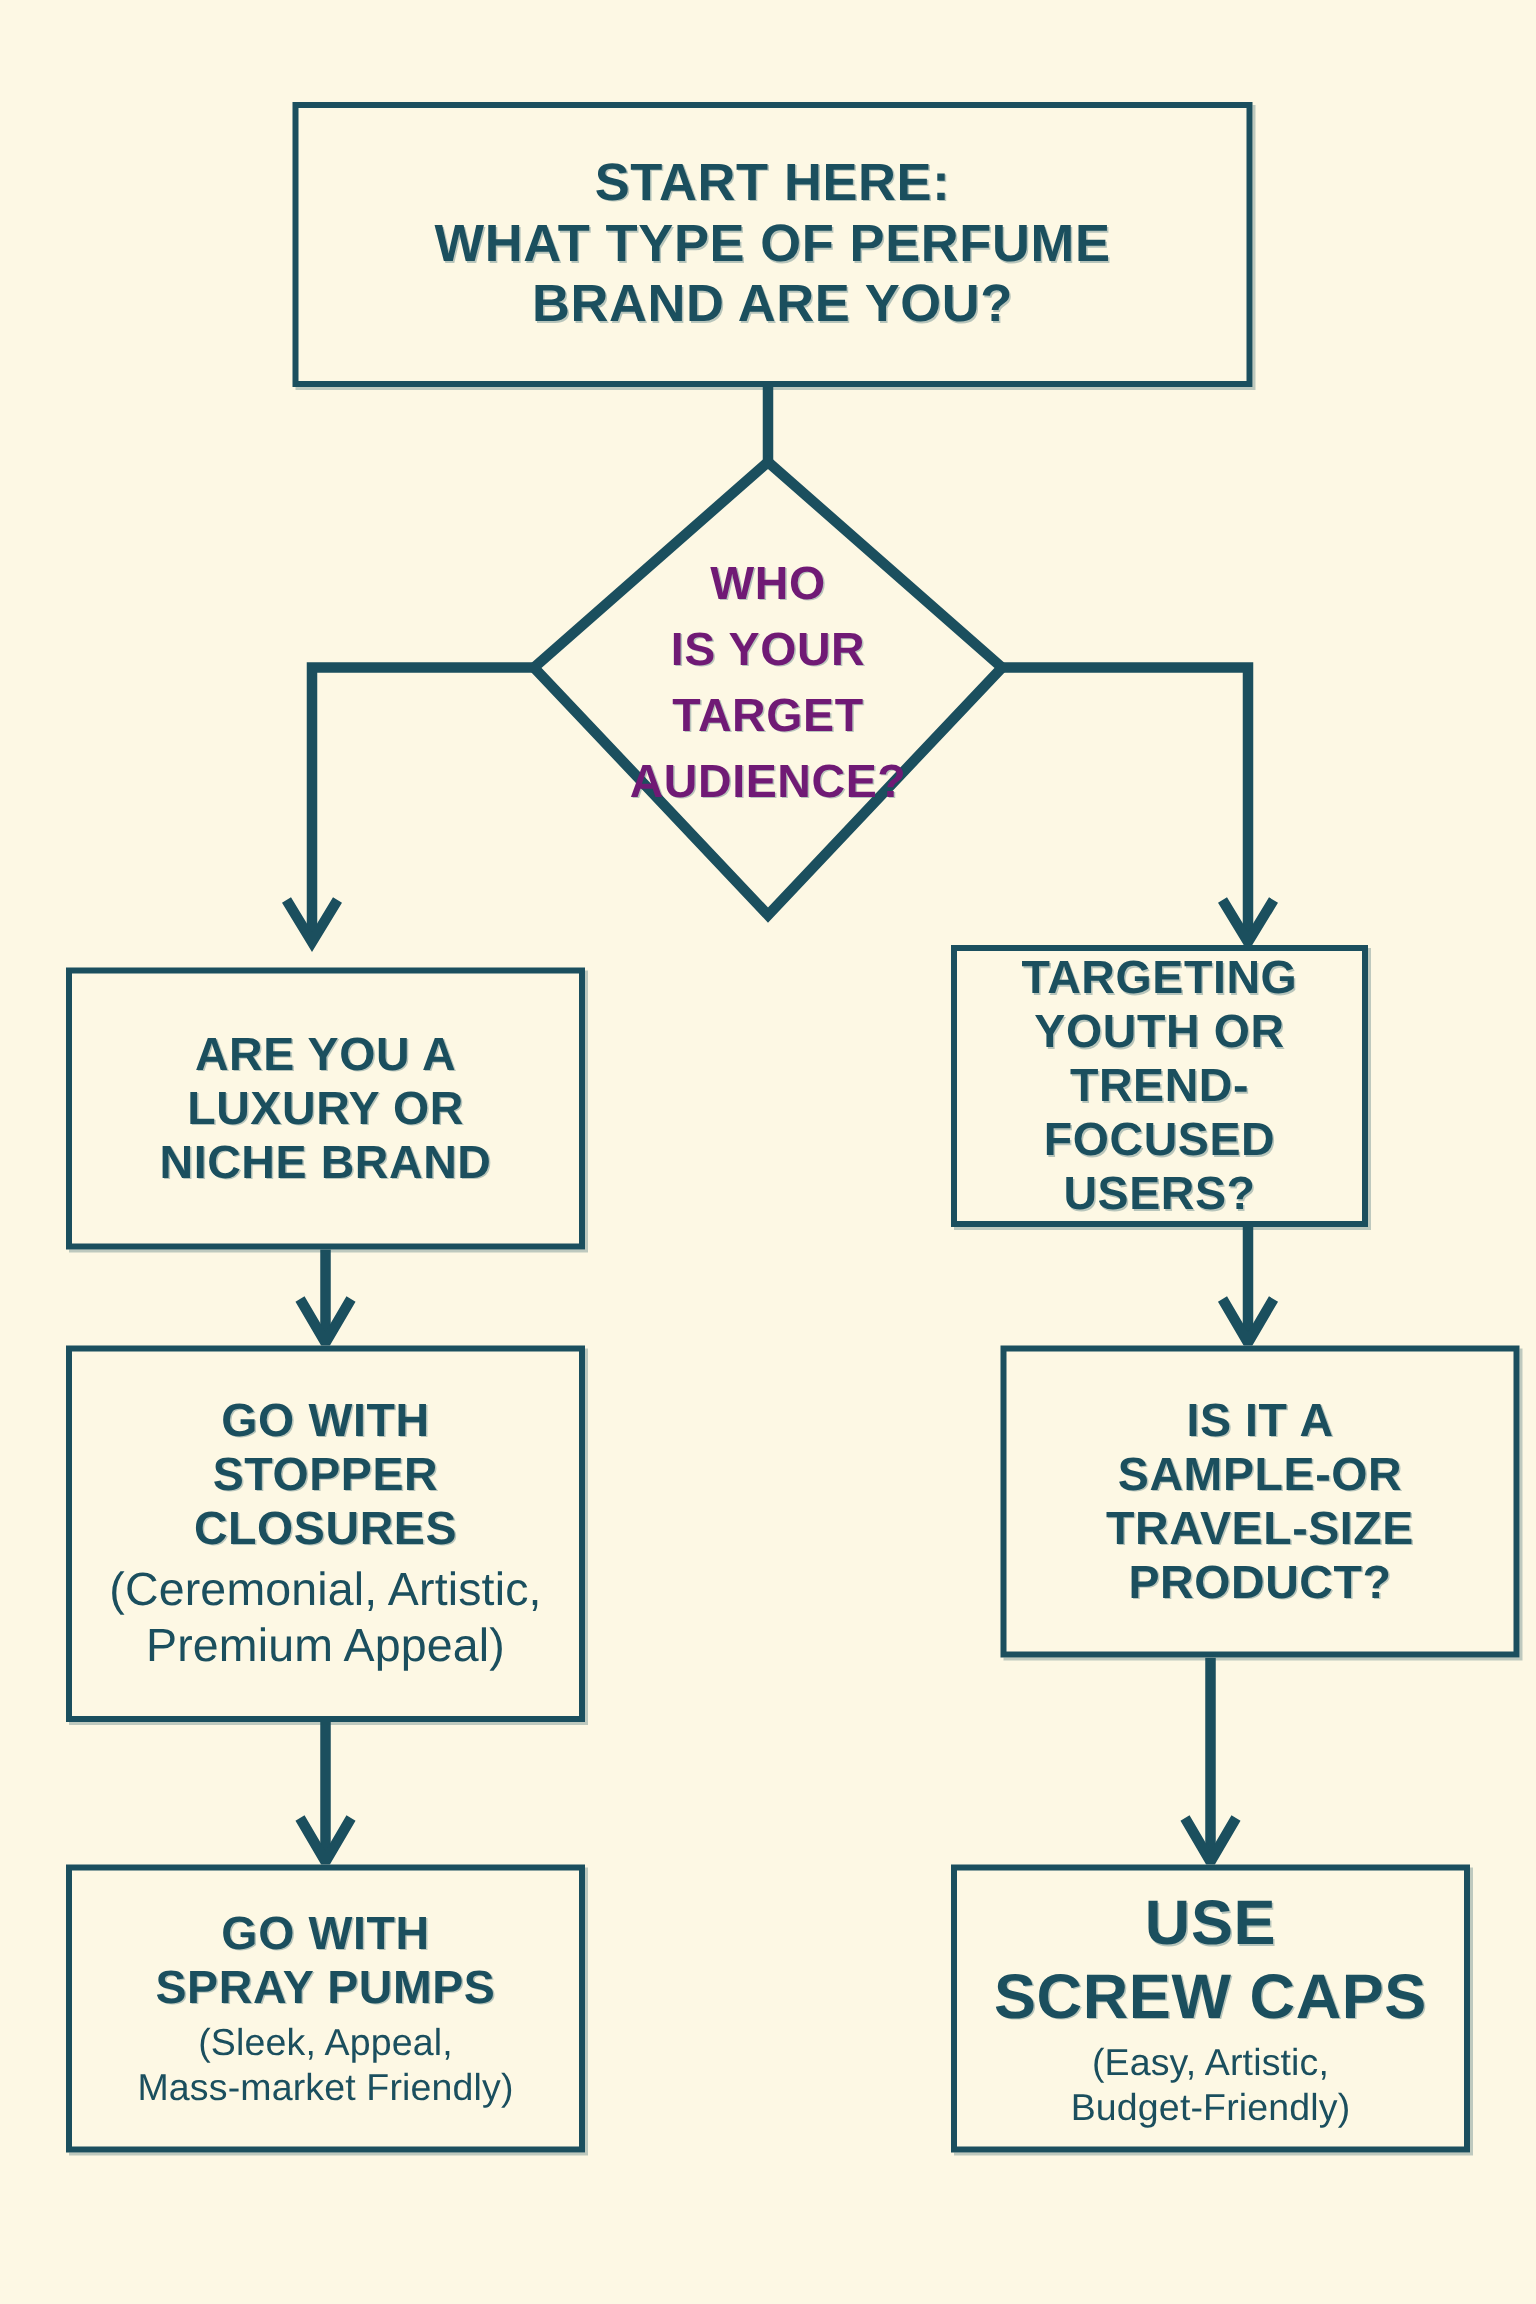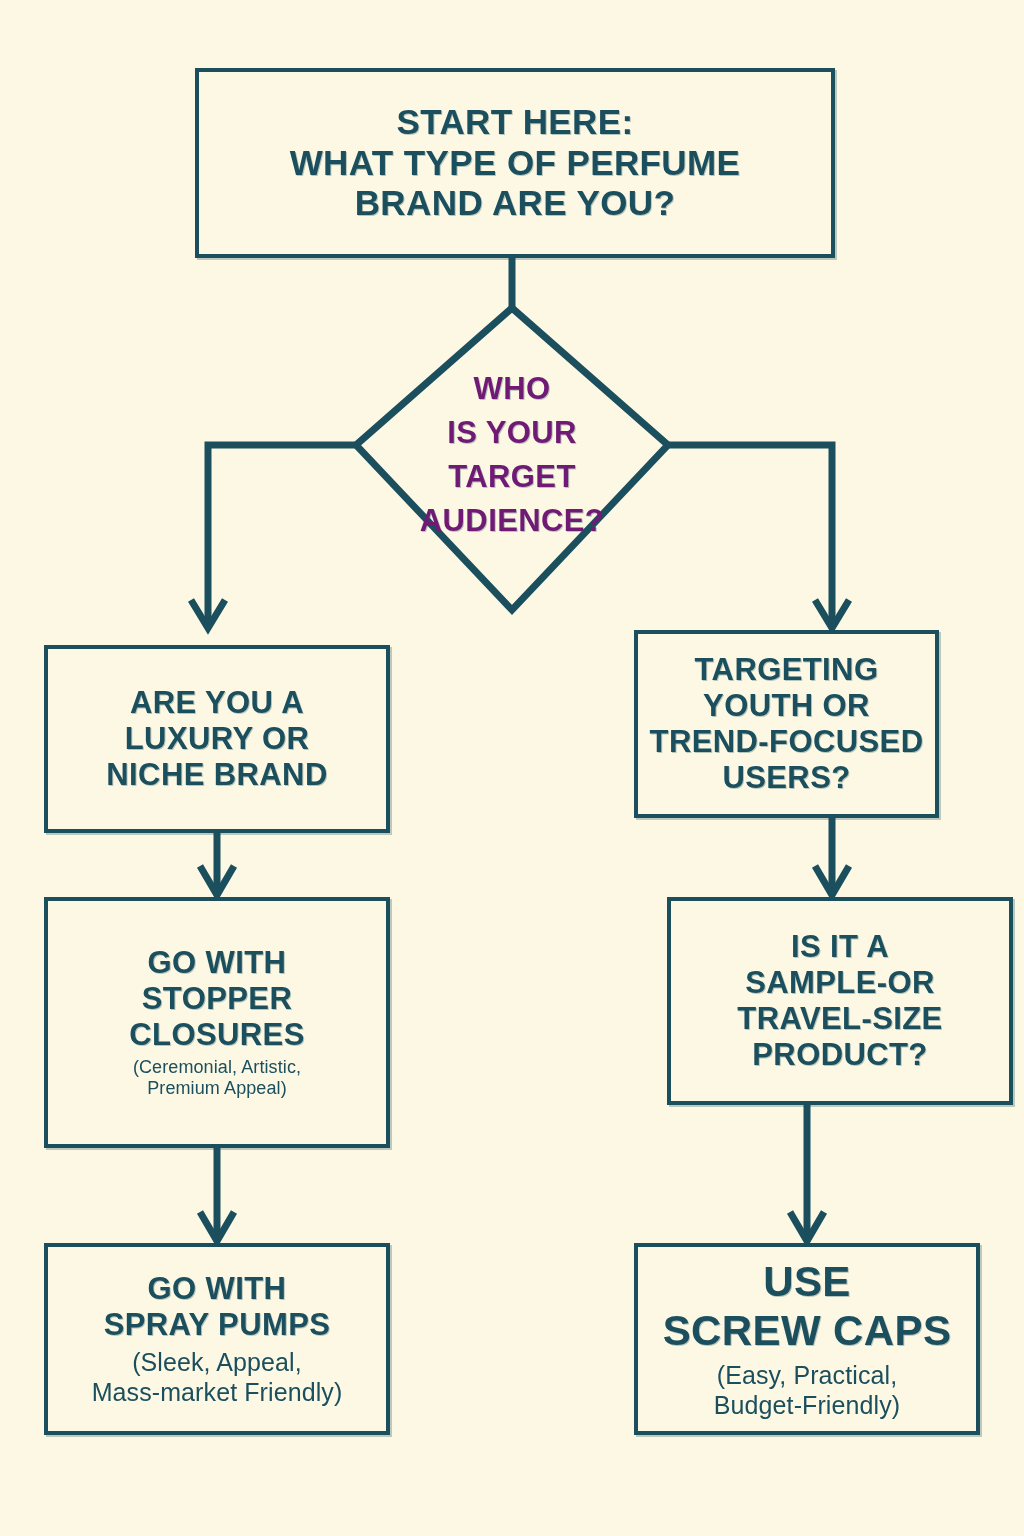--- a/index.html
+++ b/index.html
@@ -56,27 +56,27 @@
 
   
   #node-start  { left: 195px; top: 68px;   width: 640px; height: 190px; }
   #node-start .title { font-size: 35px; }
 
   #node-left-1 { left: 44px;  top: 630px;  width: 346px; height: 188px; margin-top: 15px; }
   #node-left-1 .title { font-size: 31px; }
 
   #node-left-2 { left: 44px;  top: 897px;  width: 346px; height: 251px; }
   #node-left-2 .title { font-size: 31px; }
-  #node-left-2 .sub   { font-size: 18px; }
+  #node-left-2 .sub   { font-size: 31px; }
 
   #node-left-3 { left: 44px;  top: 1243px; width: 346px; height: 192px; }
   #node-left-3 .title { font-size: 31px; }
   #node-left-3 .sub   { font-size: 25px; }
 
-  #node-right-1 { left: 634px; top: 630px;  width: 305px; height: 188px; }
+  #node-right-1 { left: 634px; top: 630px;  width: 278px; height: 188px; }
   #node-right-1 .title { font-size: 31px; }
 
   #node-right-2 { left: 667px; top: 897px;  width: 346px; height: 208px; }
   #node-right-2 .title { font-size: 31px; }
 
   #node-right-3 { left: 634px; top: 1243px; width: 346px; height: 192px; }
   #node-right-3 .title { font-size: 42px; }
   #node-right-3 .sub   { font-size: 25px; }
 
   
@@ -179,17 +179,17 @@
   <div class="node" id="node-right-2">
     <div class="title">IS IT A
 SAMPLE-OR
 TRAVEL-SIZE
 PRODUCT?</div>
   </div>
 
   <div class="node" id="node-right-3">
     <div class="title">USE
 SCREW CAPS</div>
-    <div class="sub">(Easy, Practical,
+    <div class="sub">(Easy, Artistic,
 Budget-Friendly)</div>
   </div>
 
 </div>
 
 </body></html>

